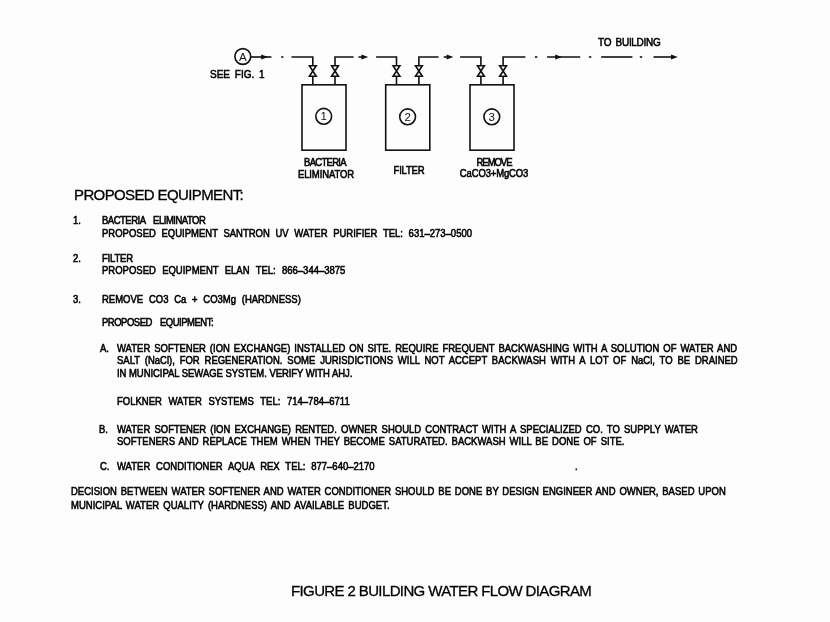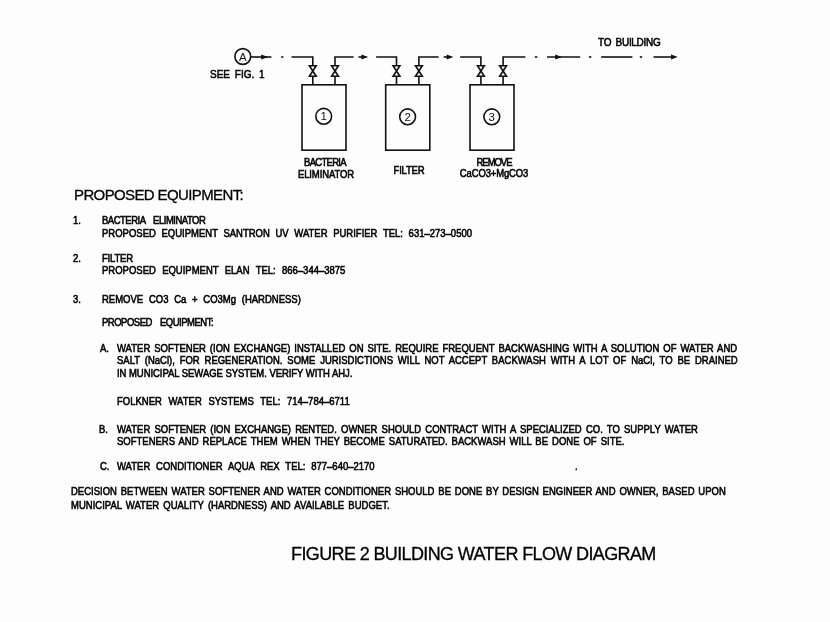--- a/index.html
+++ b/index.html
@@ -118,13 +118,13 @@
 <div class="t" style="left:116.5px;top:434.1px;word-spacing:1.35px;">SOFTENERS AND REPLACE THEM WHEN THEY BECOME SATURATED. BACKWASH WILL BE DONE OF SITE.</div>
 
 <div class="t" style="left:99.6px;top:458.8px;">C.</div>
 <div class="t" style="left:116.5px;top:458.8px;word-spacing:3.2px;">WATER CONDITIONER AQUA REX TEL: 877–640–2170</div>
 
 <div class="t" style="left:575px;top:458.8px;">.</div>
 
 <div class="t" style="left:71px;top:484.1px;word-spacing:1.18px;">DECISION BETWEEN WATER SOFTENER AND WATER CONDITIONER SHOULD BE DONE BY DESIGN ENGINEER AND OWNER, BASED UPON</div>
 <div class="t" style="left:71px;top:497.5px;word-spacing:1.53px;">MUNICIPAL WATER QUALITY (HARDNESS) AND AVAILABLE BUDGET.</div>
 
-<div class="t n" style="left:291px;top:549px;font-size:18px;letter-spacing:-0.62px;-webkit-text-stroke:0.3px #000;">FIGURE 2 BUILDING WATER FLOW DIAGRAM</div>
+<div class="t n" style="left:291px;top:585px;font-size:15px;letter-spacing:-0.62px;-webkit-text-stroke:0.3px #000;">FIGURE 2 BUILDING WATER FLOW DIAGRAM</div>
 
 </body></html>

